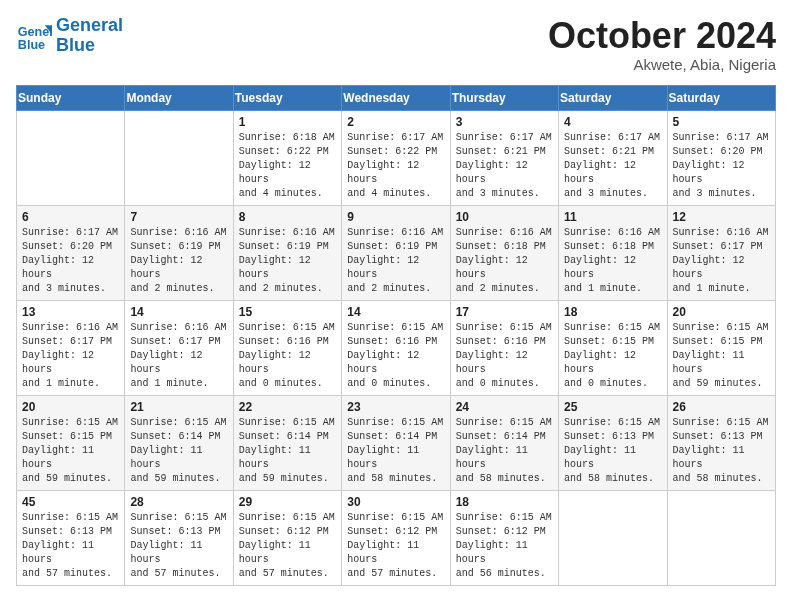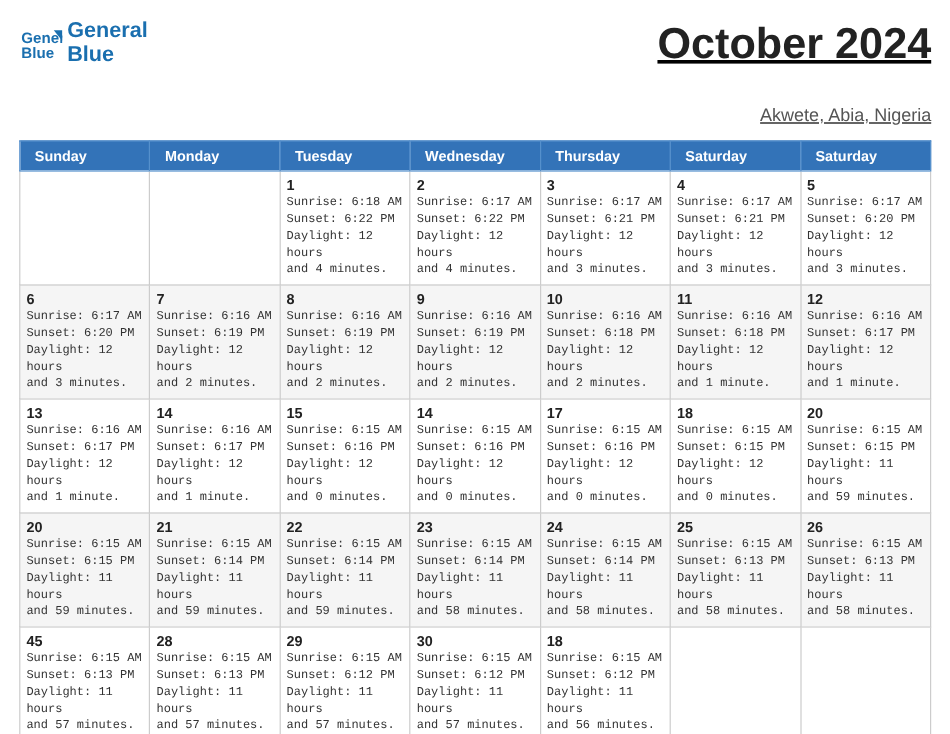--- a/index.html
+++ b/index.html
@@ -25,41 +25,40 @@
       font-size: 18px;
       font-weight: bold;
       color: #333;
       line-height: 1.1;
     }
     .logo-text span { color: #1a6faf; }
     .logo-icon {
       width: 36px;
       height: 36px;
     }
-    .title-block { text-align: right; text-decoration: underline; }
+    .title-block { text-align: right; }
     .month-title {
       font-size: 36px;
       font-weight: bold;
       color: #222;
       line-height: 1.1;
     }
     .location {
       font-size: 15px;
       color: #555;
-      margin-top: 32px;
     }
     .calendar {
       width: 100%;
       border-collapse: collapse;
       font-size: 10.5px;
     }
     .calendar th {
       background: #3373b8;
       color: #fff;
-      padding: 5px 12px;
+      padding: 5px 1px;
       text-align: left;
       font-size: 12px;
       font-weight: bold;
       border: 1px solid #5590cc;
     }
     .calendar td {
       border: 1px solid #ccc;
       vertical-align: top;
       padding: 4px 5px;
       width: calc(100% / 7);

